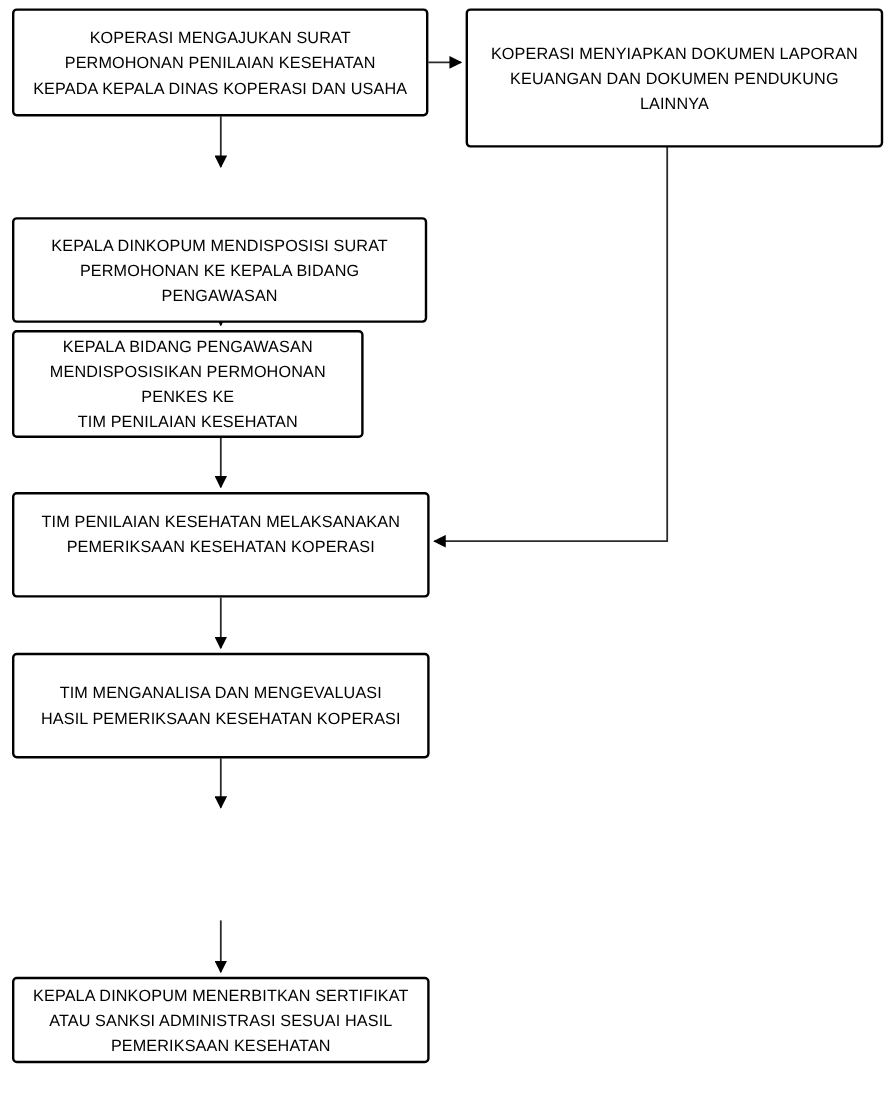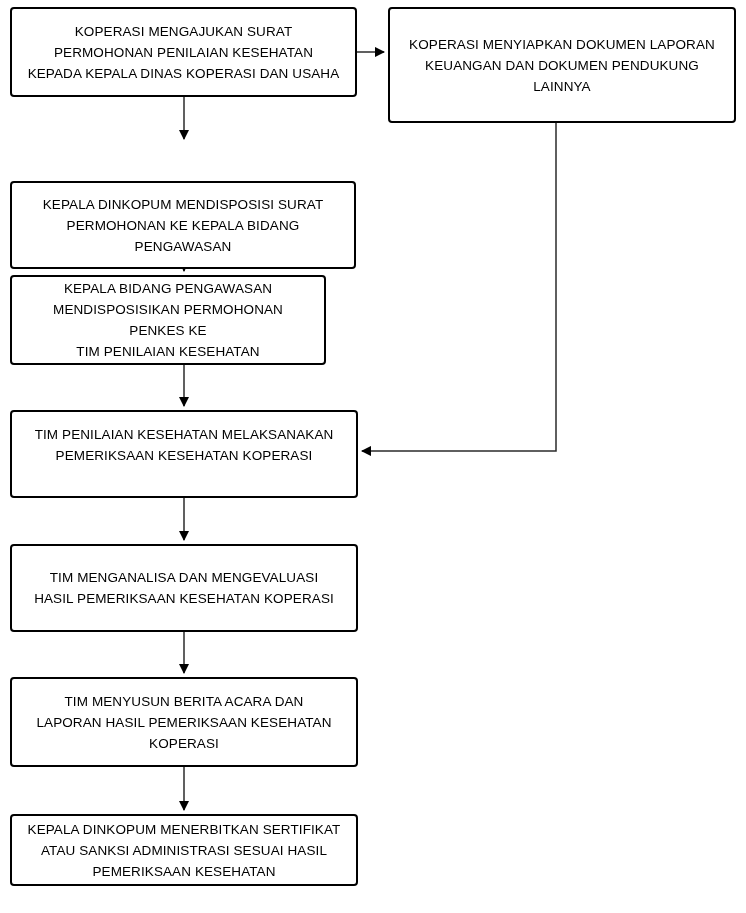--- a/index.html
+++ b/index.html
@@ -37,21 +37,21 @@
     line-height: 21px;
     padding: 4px 14px;
     white-space: pre-line;
     letter-spacing: 0.1px;
   }
   .node.text-high { padding-bottom: 22px; }
 
   .n1 { left: 10px;  top: 7px;   width: 347px; height: 90px; }
   .n2 { left: 388px; top: 7px;   width: 348px; height: 116px; }
   .n3 { left: 10px;  top: 143px; width: 346px; height: 88px; margin-top: 38px; }
-  .n4 { left: 10px;  top: 275px; width: 316px; height: 90px; }
+  .n4 { left: 10px;  top: 275px; width: 293px; height: 90px; }
   .n5 { left: 10px;  top: 410px; width: 348px; height: 88px; }
   .n6 { left: 10px;  top: 544px; width: 348px; height: 88px; }
   .n7 { left: 10px;  top: 677px; width: 348px; height: 90px; }
   .n8 { left: 10px;  top: 814px; width: 348px; height: 72px; }
 
   svg .edge {
     stroke: #2b2b2b;
     stroke-width: 1.5;
     fill: none;
   }
@@ -92,21 +92,18 @@
   <div class="node n4">KEPALA BIDANG PENGAWASAN
 MENDISPOSISIKAN PERMOHONAN PENKES KE
 TIM PENILAIAN KESEHATAN</div>
 
   <div class="node n6">TIM MENGANALISA DAN MENGEVALUASI
 HASIL PEMERIKSAAN KESEHATAN KOPERASI</div>
 
   <div class="node n5 text-high">TIM PENILAIAN KESEHATAN MELAKSANAKAN
 PEMERIKSAAN KESEHATAN KOPERASI</div>
 
-  <div class="node n7">TIM MENYUSUN BERITA ACARA DAN
-LAPORAN HASIL PEMERIKSAAN KESEHATAN
-KOPERASI</div>
 
   <div class="node n8">KEPALA DINKOPUM MENERBITKAN SERTIFIKAT
 ATAU SANKSI ADMINISTRASI SESUAI HASIL
 PEMERIKSAAN KESEHATAN</div>
 
 </div>
 
 </body></html>

